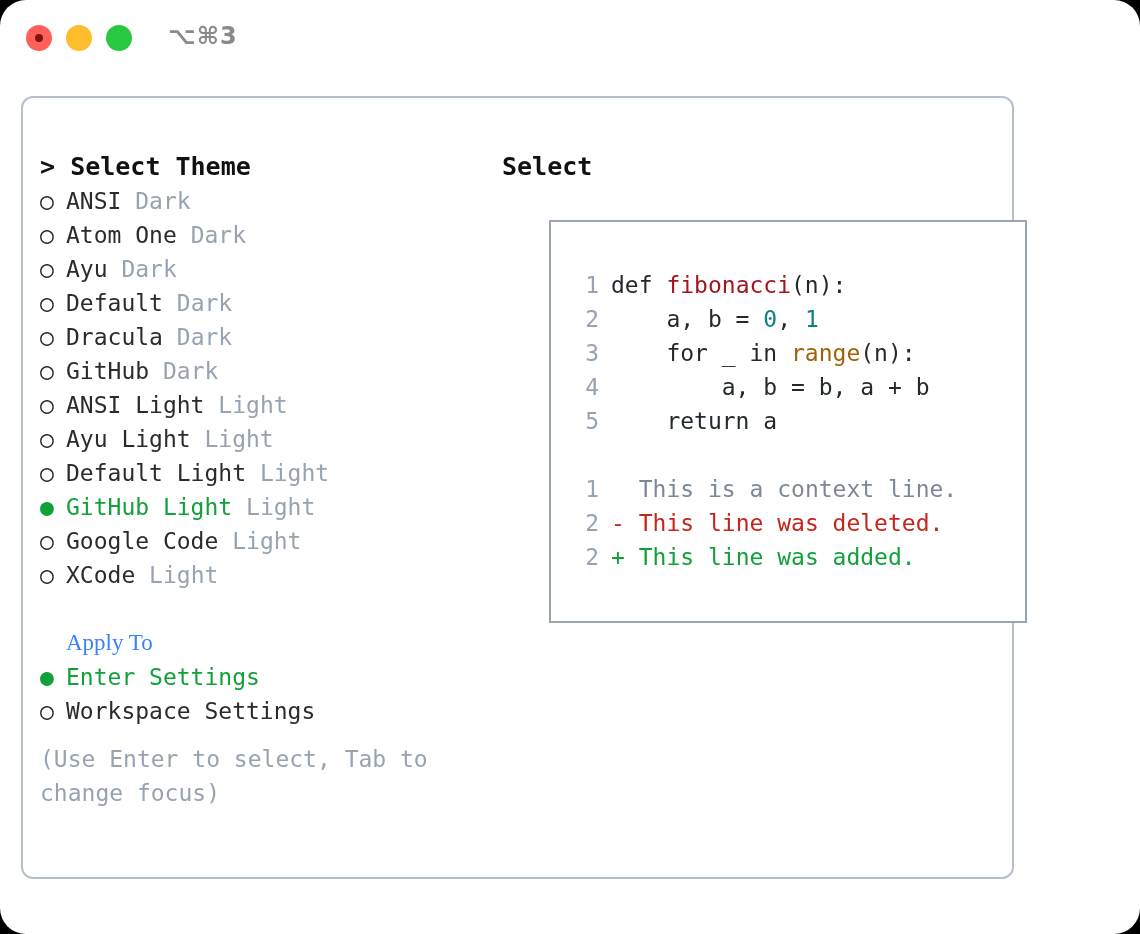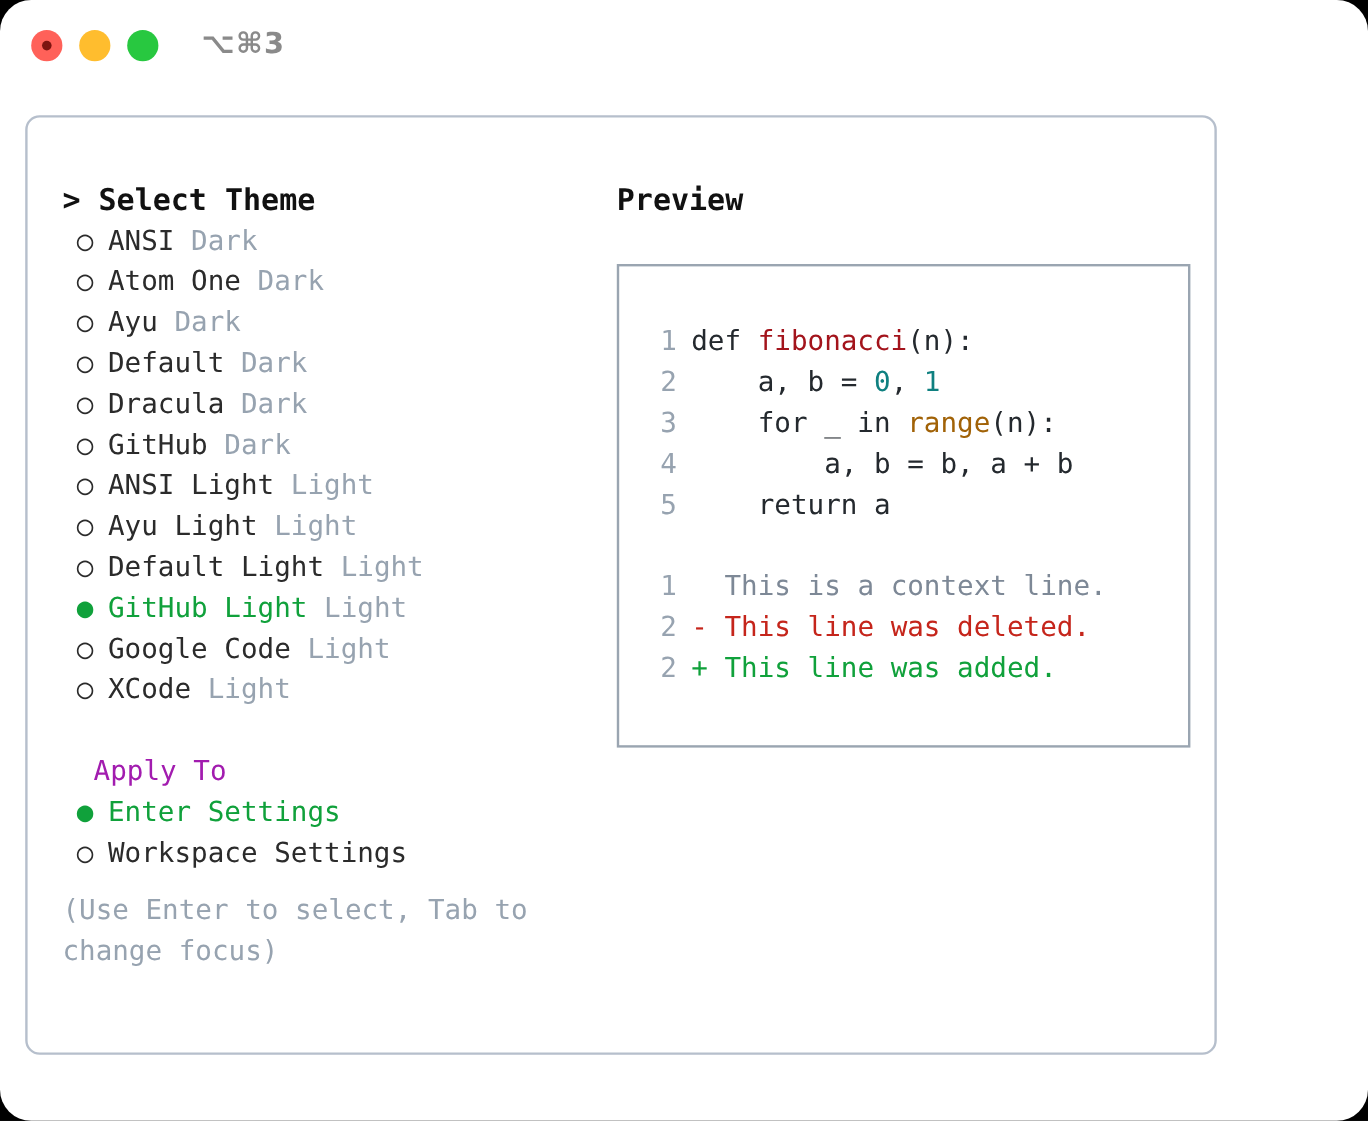--- a/index.html
+++ b/index.html
@@ -77,21 +77,21 @@
     width: 993px;
     height: 783px;
     border: 2px solid #b6bfcc;
     border-radius: 12px;
     box-sizing: border-box;
     background: #ffffff;
   }
 
   .content {
     position: absolute;
-    left: 12px; top: 0;
+    left: 0; top: 0;
     width: 100%;
     height: 100%;
   }
 
   
   .left-col {
     position: absolute;
     left: 17px;
     top: 52px;
     width: 470px;
@@ -104,39 +104,39 @@
     line-height: 34px;
     white-space: pre;
   }
   .heading .caret { color: #111111; }
 
   .opt-row {
     font-size: 23px;
     line-height: 34px;
     color: #2b2b2b;
     white-space: pre;
-    margin-left: 12px;
   }
   .marker {
     display: inline-block;
     width: 26px;
     color: #2b2b2b;
   }
   .marker.sel { color: #10a13b; }
   .opt-label.sel { color: #10a13b; }
   .suffix { color: #97a3b0; }
 
   .section-gap { height: 34px; }
 
   .section-title {
     font-size: 23px;
     line-height: 34px;
-    color: #a21caf;
+    color: #3b82f6;
     padding-left: 26px;
     white-space: pre;
+    font-family: Liberation Serif, serif;
   }
 
   .hint {
     margin-top: 14px;
     font-size: 23px;
     line-height: 34px;
     color: #97a3b0;
     width: 400px;
   }
 
@@ -154,20 +154,21 @@
     line-height: 34px;
   }
   .preview-box {
     margin-top: 36px;
     width: 478px;
     height: 403px;
     border: 2px solid #9aa5b1;
     box-sizing: border-box;
     background: #ffffff;
     padding: 46px 0 0 18px;
+    margin-left: 47px;
   }
 
   .code-line {
     font-size: 23px;
     line-height: 34px;
     white-space: pre;
     color: #24292e;
   }
   .lno {
     display: inline-block;
@@ -224,21 +225,21 @@
         <div class="section-title">Apply To</div>
         <div id="apply-list">
             <div class="opt-row"><span class="marker sel">●</span><span class="opt-label sel">Enter Settings</span></div>
             <div class="opt-row"><span class="marker">○</span><span class="opt-label">Workspace Settings</span></div>
           </div>
 
         <div class="hint">(Use Enter to select, Tab to change focus)</div>
       </div>
 
       <div class="right-col">
-        <div class="preview-title">Preview</div>
+        <div class="preview-title">Select</div>
         <div class="preview-box">
           <div id="code-block">
               <div class="code-line"><span class="lno">1</span><span>def </span><span class="tok-fn">fibonacci</span><span>(n):</span></div>
               <div class="code-line"><span class="lno">2</span><span>    a, b = </span><span class="tok-num">0</span><span>, </span><span class="tok-num">1</span></div>
               <div class="code-line"><span class="lno">3</span><span>    for _ in </span><span class="tok-bi">range</span><span>(n):</span></div>
               <div class="code-line"><span class="lno">4</span><span>        a, b = b, a + b</span></div>
               <div class="code-line"><span class="lno">5</span><span>    return a</span></div>
             </div>
           <div class="blank-line"></div>
           <div id="diff-block">

